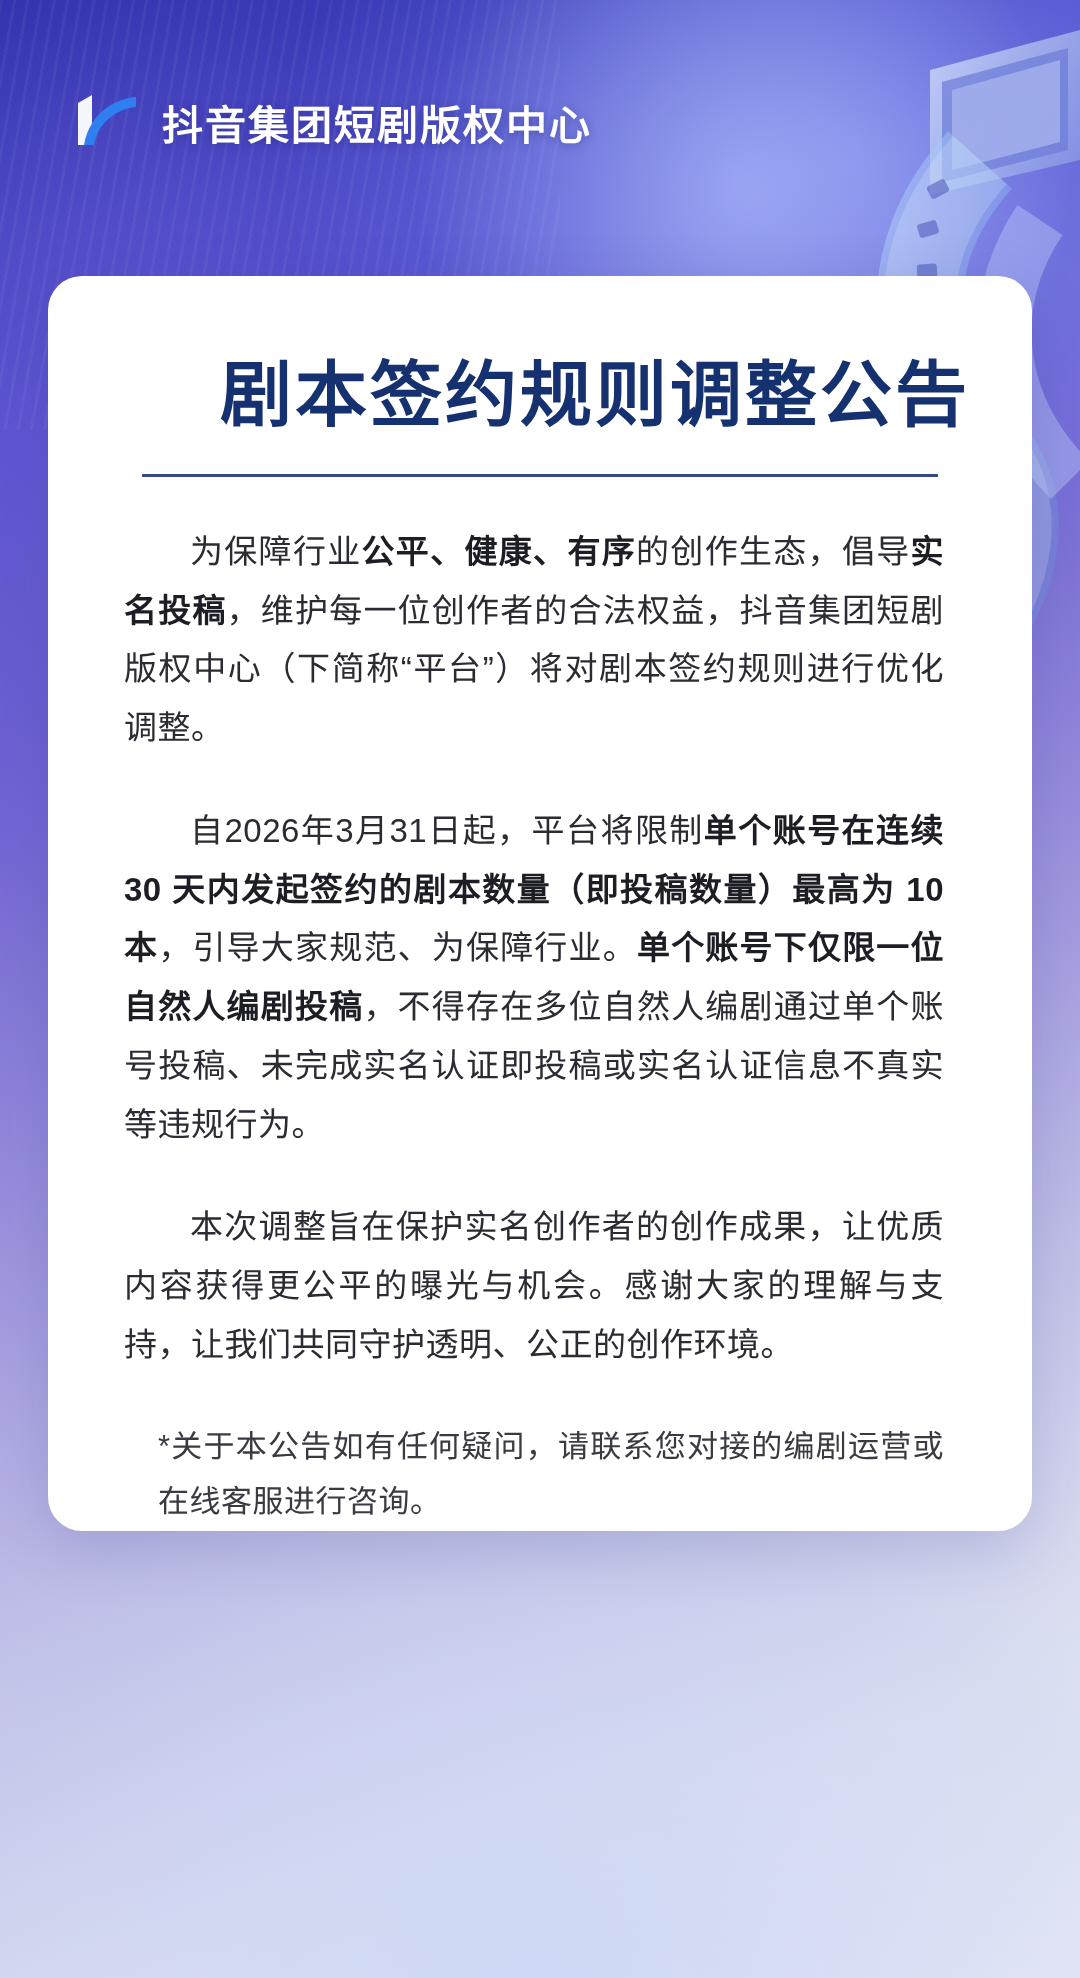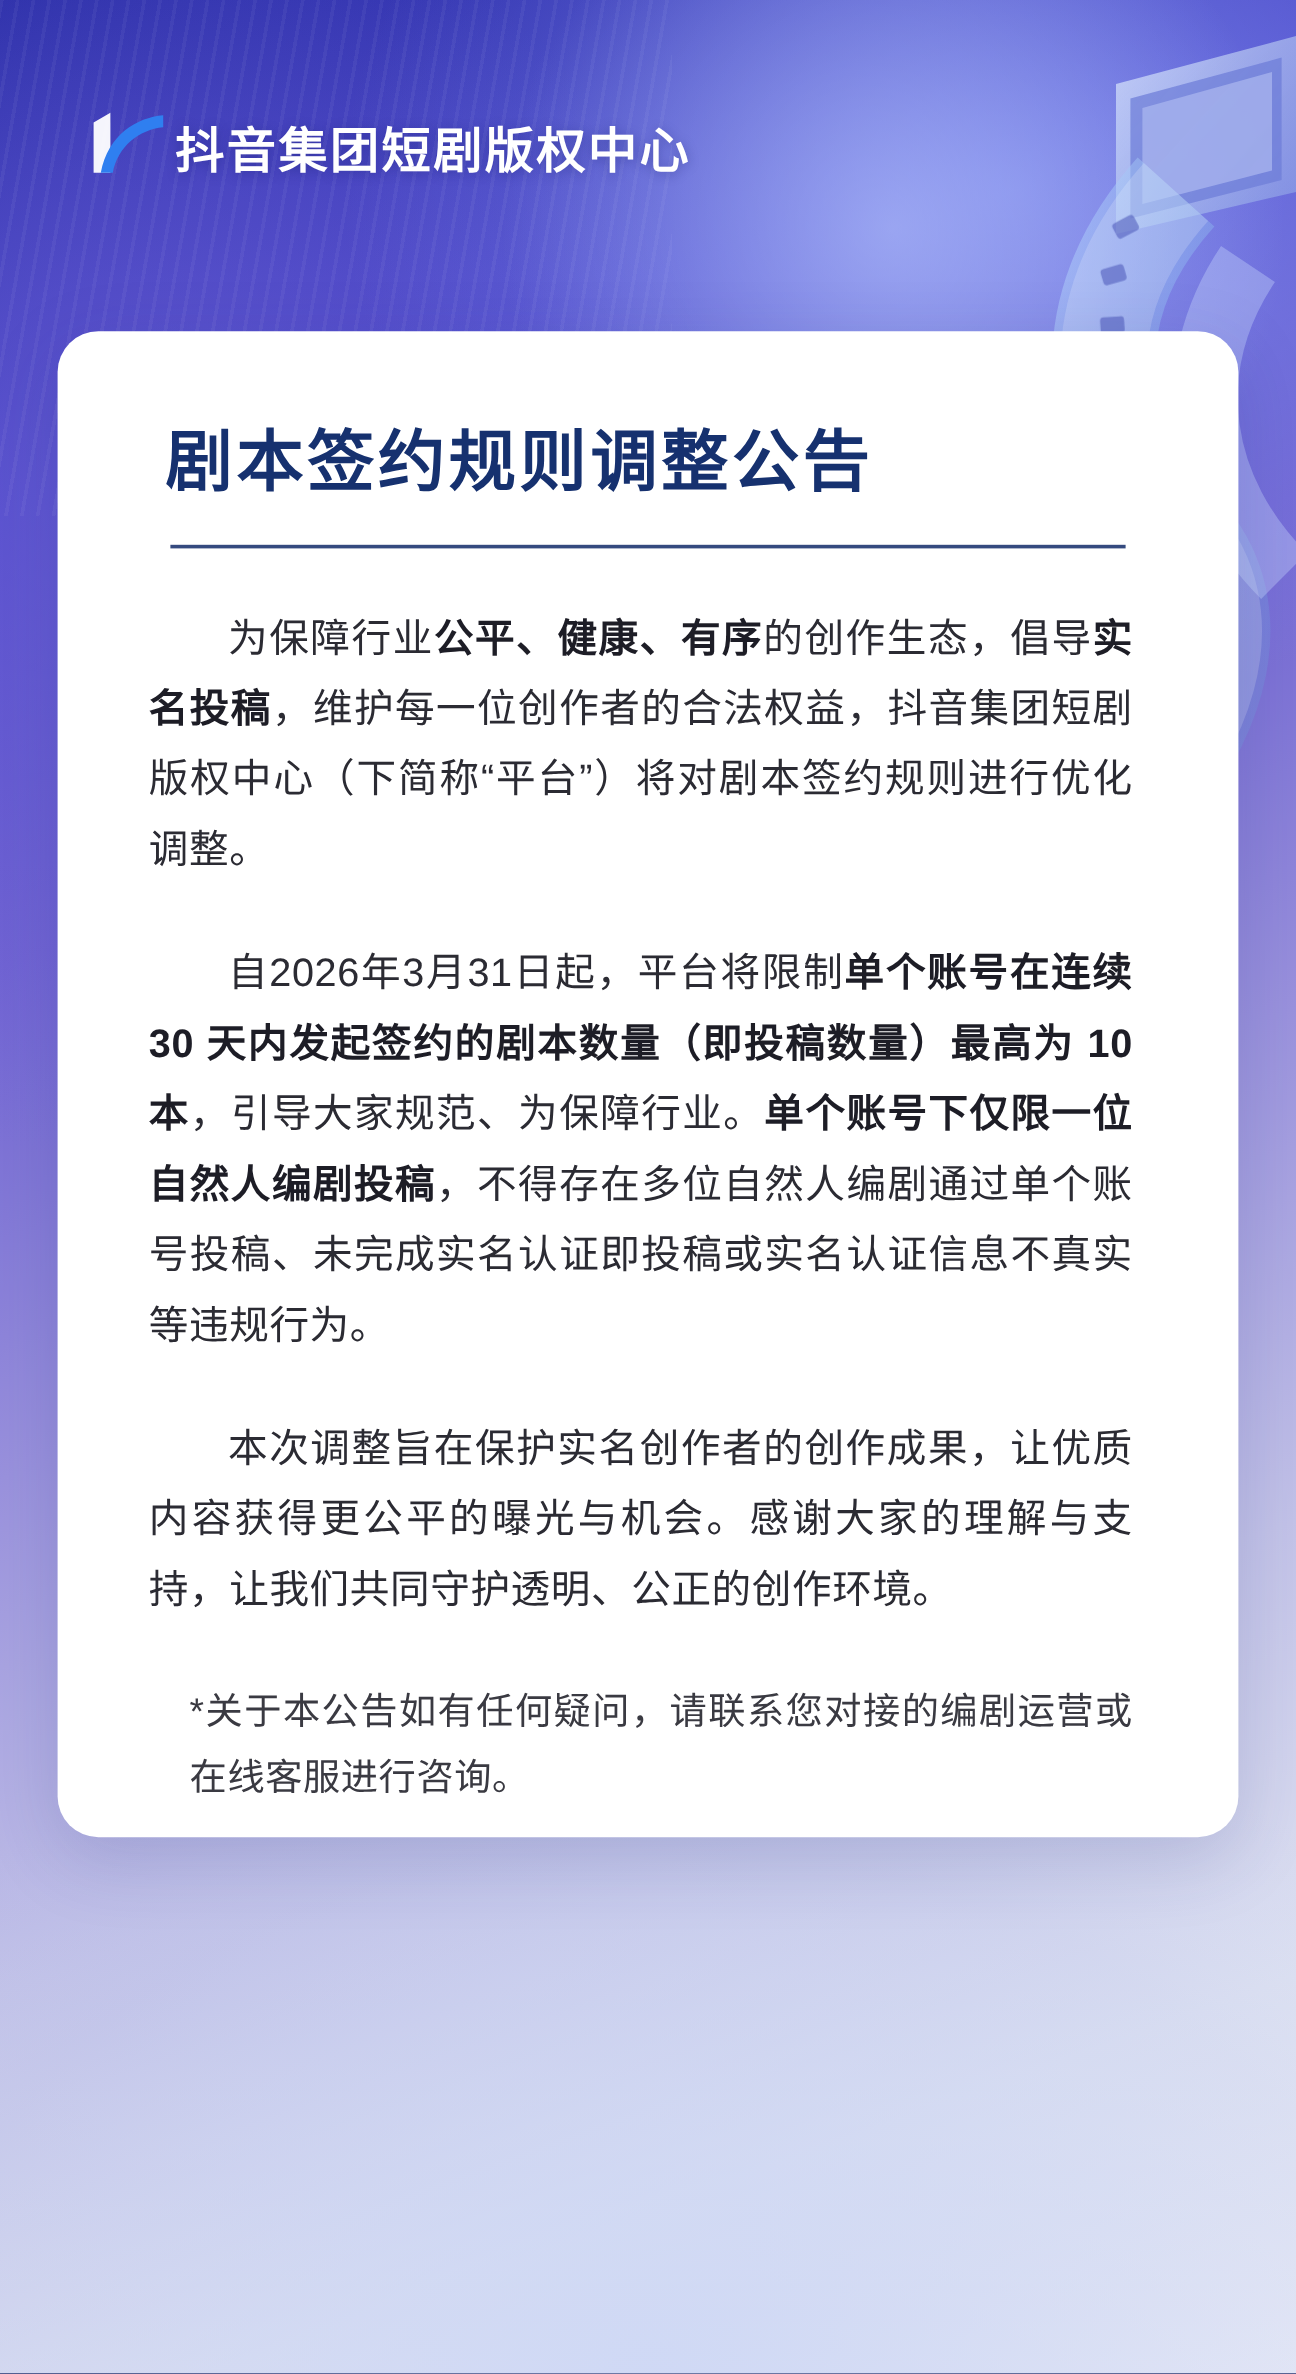--- a/index.html
+++ b/index.html
@@ -59,22 +59,22 @@
     pointer-events: none;
   }
   .filmstrip svg { display: block; }
 
   
   .header {
     position: absolute;
     left: 74px;
     top: 92px;
     display: flex;
-    align-items: flex-start;
-    gap: 6px;
+    align-items: center;
+    gap: 22px;
   }
   .logo-mark { width: 66px; height: 58px; }
   .brand-title {
     font-size: 41px;
     font-weight: 700;
     color: #ffffff;
     letter-spacing: 2px;
     white-space: nowrap;
     text-shadow: 0 2px 10px rgba(20,30,110,0.35);
   }
@@ -87,26 +87,27 @@
     width: 984px;
     height: 1255px;
     background: #ffffff;
     border-radius: 34px;
     box-shadow: 0 18px 60px rgba(40,50,130,0.18);
     box-sizing: border-box;
     padding: 58px 62px 0 62px;
   }
 
   .doc-title {
-    font-size: 56px;
+    font-size: 72px;
     font-weight: 700;
     color: #16316f;
     letter-spacing: 3px;
     line-height: 1.25;
     margin: 16px 0 0 28px;
+    text-align: right;
   }
 
   .rule {
     margin: 34px 32px 0 32px;
     height: 3px;
     background: #243b74;
     opacity: 0.92;
   }
 
   .body-text {

